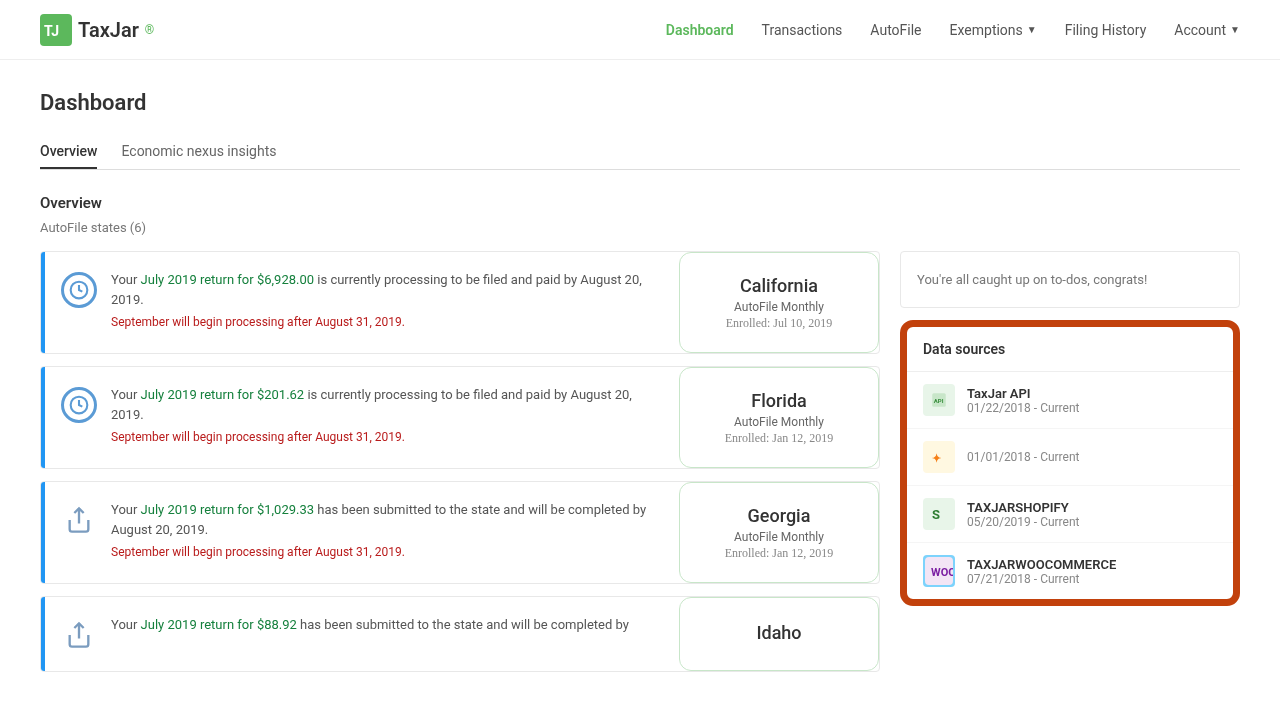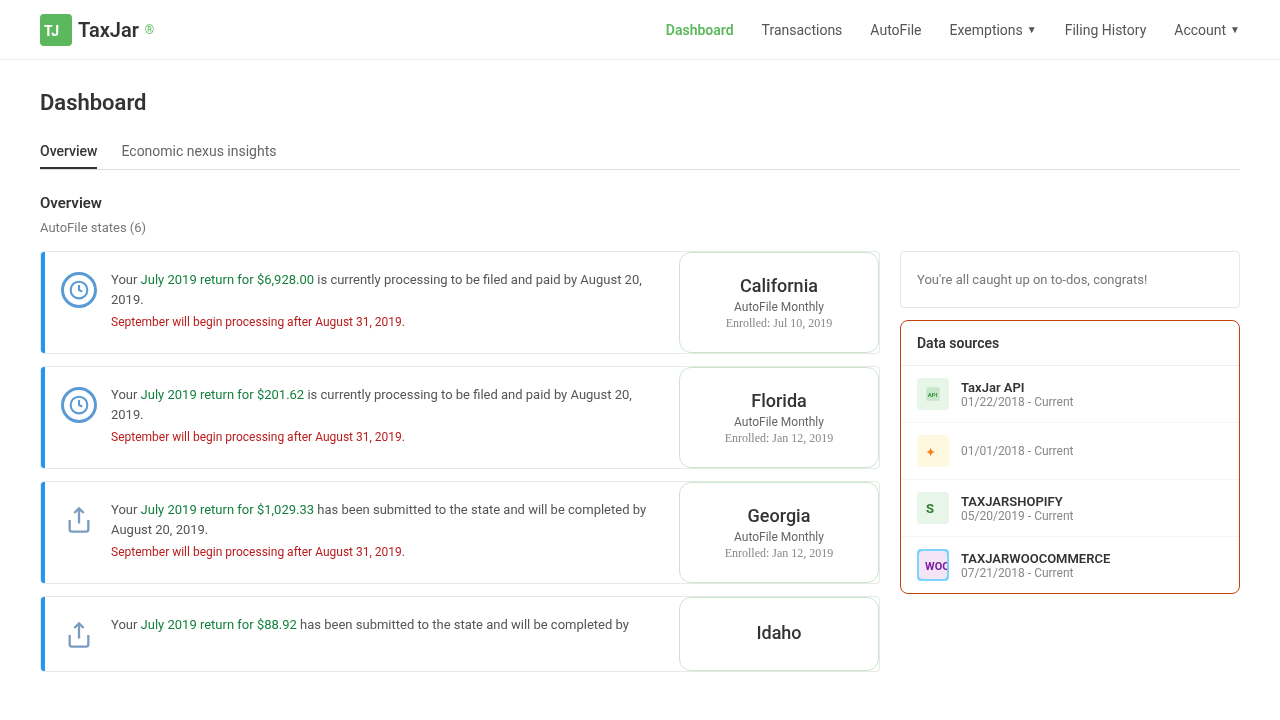--- a/index.html
+++ b/index.html
@@ -48,21 +48,21 @@
     .state-card { width: 200px; border: 1px solid #c8e6c9; border-radius: 12px; display: flex; flex-direction: column; align-items: center; justify-content: center; padding: 16px; background: #fff; }
     .state-name { font-size: 18px; font-weight: 500; color: #333; margin-bottom: 4px; }
     .state-type { font-size: 12px; color: #666; margin-bottom: 2px; }
     .state-enrolled { font-size: 12px; color: #888; font-family: Liberation Serif, serif; }
 
     
     .todos-panel { border: 1px solid #e8e8e8; border-radius: 4px; background: #fff; }
     .todos-header { padding: 14px 16px; border-bottom: 1px solid #eee; font-size: 14px; font-weight: 600; color: #333; }
     .todos-body { padding: 20px 16px; font-size: 13px; color: #777; }
 
-    .datasources-panel { border: 1px solid #c2410c; border-radius: 8px; background: #fff; }
+    .datasources-panel { border: 7px solid #c2410c; border-radius: 13px; background: #fff; }
     .datasources-header { padding: 14px 16px; border-bottom: 1px solid #eee; font-size: 14px; font-weight: 600; color: #333; }
     .datasource-item { display: flex; align-items: center; gap: 12px; padding: 12px 16px; border-bottom: 1px solid #f5f5f5; }
     .datasource-item:last-child { border-bottom: none; }
     .ds-icon { width: 32px; height: 32px; border-radius: 4px; display: flex; align-items: center; justify-content: center; font-size: 14px; font-weight: 700; flex-shrink: 0; }
     .ds-icon.api { background: #e8f5e9; color: #388e3c; }
     .ds-icon.walmart { background: #fff8e1; color: #f57f17; }
     .ds-icon.shopify { background: #e8f5e9; color: #2e7d32; }
     .ds-icon.woo { background: #7dd3fc; color: #7b1fa2; }
     .ds-info { flex: 1; }
     .ds-name { font-size: 13px; font-weight: 600; color: #333; }

